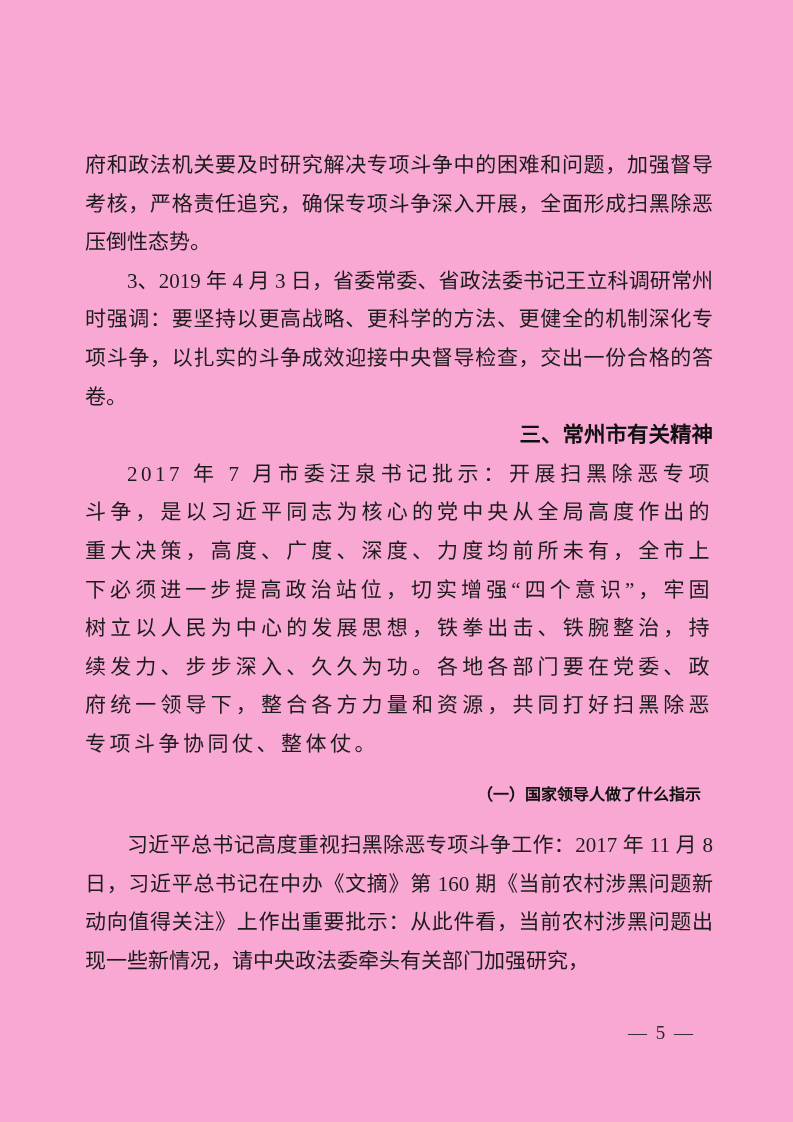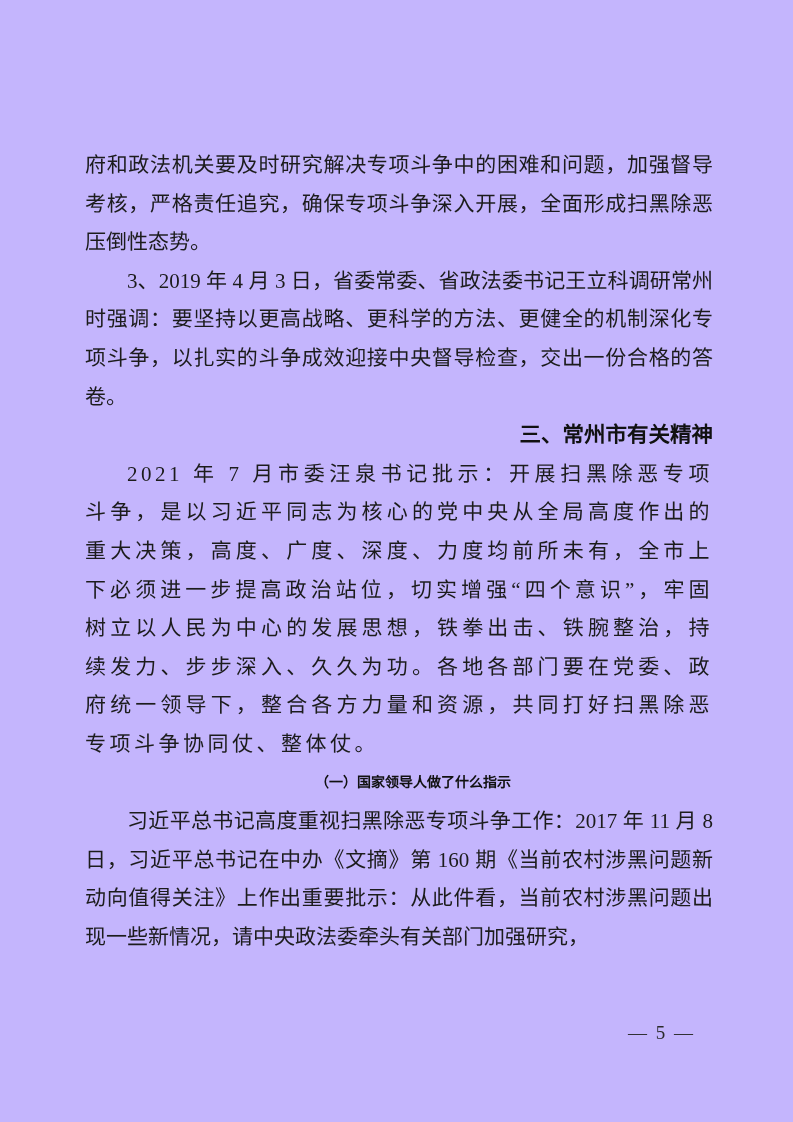--- a/index.html
+++ b/index.html
@@ -5,21 +5,21 @@
   html, body {
     margin: 0;
     padding: 0;
     background: #ffffff;
   }
   .page {
     position: relative;
     width: 793px;
     height: 1122px;
     margin: 0 auto;
-    background: #c4b5fd;
+    background: #f9a8d4;
     overflow: hidden;
   }
   .content {
     position: absolute;
     left: 85px;
     top: 146px;
     width: 628px;
     font-family: "Liberation Serif", "DejaVu Serif", serif;
     font-size: 21px;
     line-height: 38.6px;
@@ -41,48 +41,48 @@
     margin: 0;
     font-family: "Liberation Sans", "DejaVu Sans", sans-serif;
     font-weight: bold;
     font-size: 21.5px;
     line-height: 38.6px;
     text-indent: 2em;
     text-align: right;
     color: #111111;
   }
   h3.h-kai {
-    margin: 0;
+    margin: 12px;
     font-family: "Liberation Serif", "DejaVu Serif", serif;
     font-weight: bold;
-    font-size: 14px;
+    font-size: 16px;
     line-height: 38.6px;
     text-indent: 2em;
-    text-align: center;
+    text-align: right;
     color: #111111;
   }
   .footer {
     position: absolute;
     top: 1022px;
     right: 98px;
     font-family: "Liberation Serif", "DejaVu Serif", serif;
     font-size: 19px;
     color: #2a2a2a;
     letter-spacing: 2px;
   }
 </style>
 </head>
 <body>
 
 <div class="page">
   <div class="content">
     <p class="para no-indent">府和政法机关要及时研究解决专项斗争中的困难和问题，加强督导考核，严格责任追究，确保专项斗争深入开展，全面形成扫黑除恶压倒性态势。</p>
     <p class="para">3、2019 年 4 月 3 日，省委常委、省政法委书记王立科调研常州时强调：要坚持以更高战略、更科学的方法、更健全的机制深化专项斗争，以扎实的斗争成效迎接中央督导检查，交出一份合格的答卷。</p>
     <h2 class="h-sans">三、常州市有关精神</h2>
-    <p class="para loose">2021 年 7 月市委汪泉书记批示：开展扫黑除恶专项斗争，是以习近平同志为核心的党中央从全局高度作出的重大决策，高度、广度、深度、力度均前所未有，全市上下必须进一步提高政治站位，切实增强“四个意识”，牢固树立以人民为中心的发展思想，铁拳出击、铁腕整治，持续发力、步步深入、久久为功。各地各部门要在党委、政府统一领导下，整合各方力量和资源，共同打好扫黑除恶专项斗争协同仗、整体仗。</p>
+    <p class="para loose">2017 年 7 月市委汪泉书记批示：开展扫黑除恶专项斗争，是以习近平同志为核心的党中央从全局高度作出的重大决策，高度、广度、深度、力度均前所未有，全市上下必须进一步提高政治站位，切实增强“四个意识”，牢固树立以人民为中心的发展思想，铁拳出击、铁腕整治，持续发力、步步深入、久久为功。各地各部门要在党委、政府统一领导下，整合各方力量和资源，共同打好扫黑除恶专项斗争协同仗、整体仗。</p>
     <h3 class="h-kai">（一）国家领导人做了什么指示</h3>
     <p class="para">习近平总书记高度重视扫黑除恶专项斗争工作：2017 年 11 月 8 日，习近平总书记在中办《文摘》第 160 期《当前农村涉黑问题新动向值得关注》上作出重要批示：从此件看，当前农村涉黑问题出现一些新情况，请中央政法委牵头有关部门加强研究，</p>
   </div>
 
   <div class="footer">
     <span>— 5 —</span>
   </div>
 </div>
 
 </body></html>

